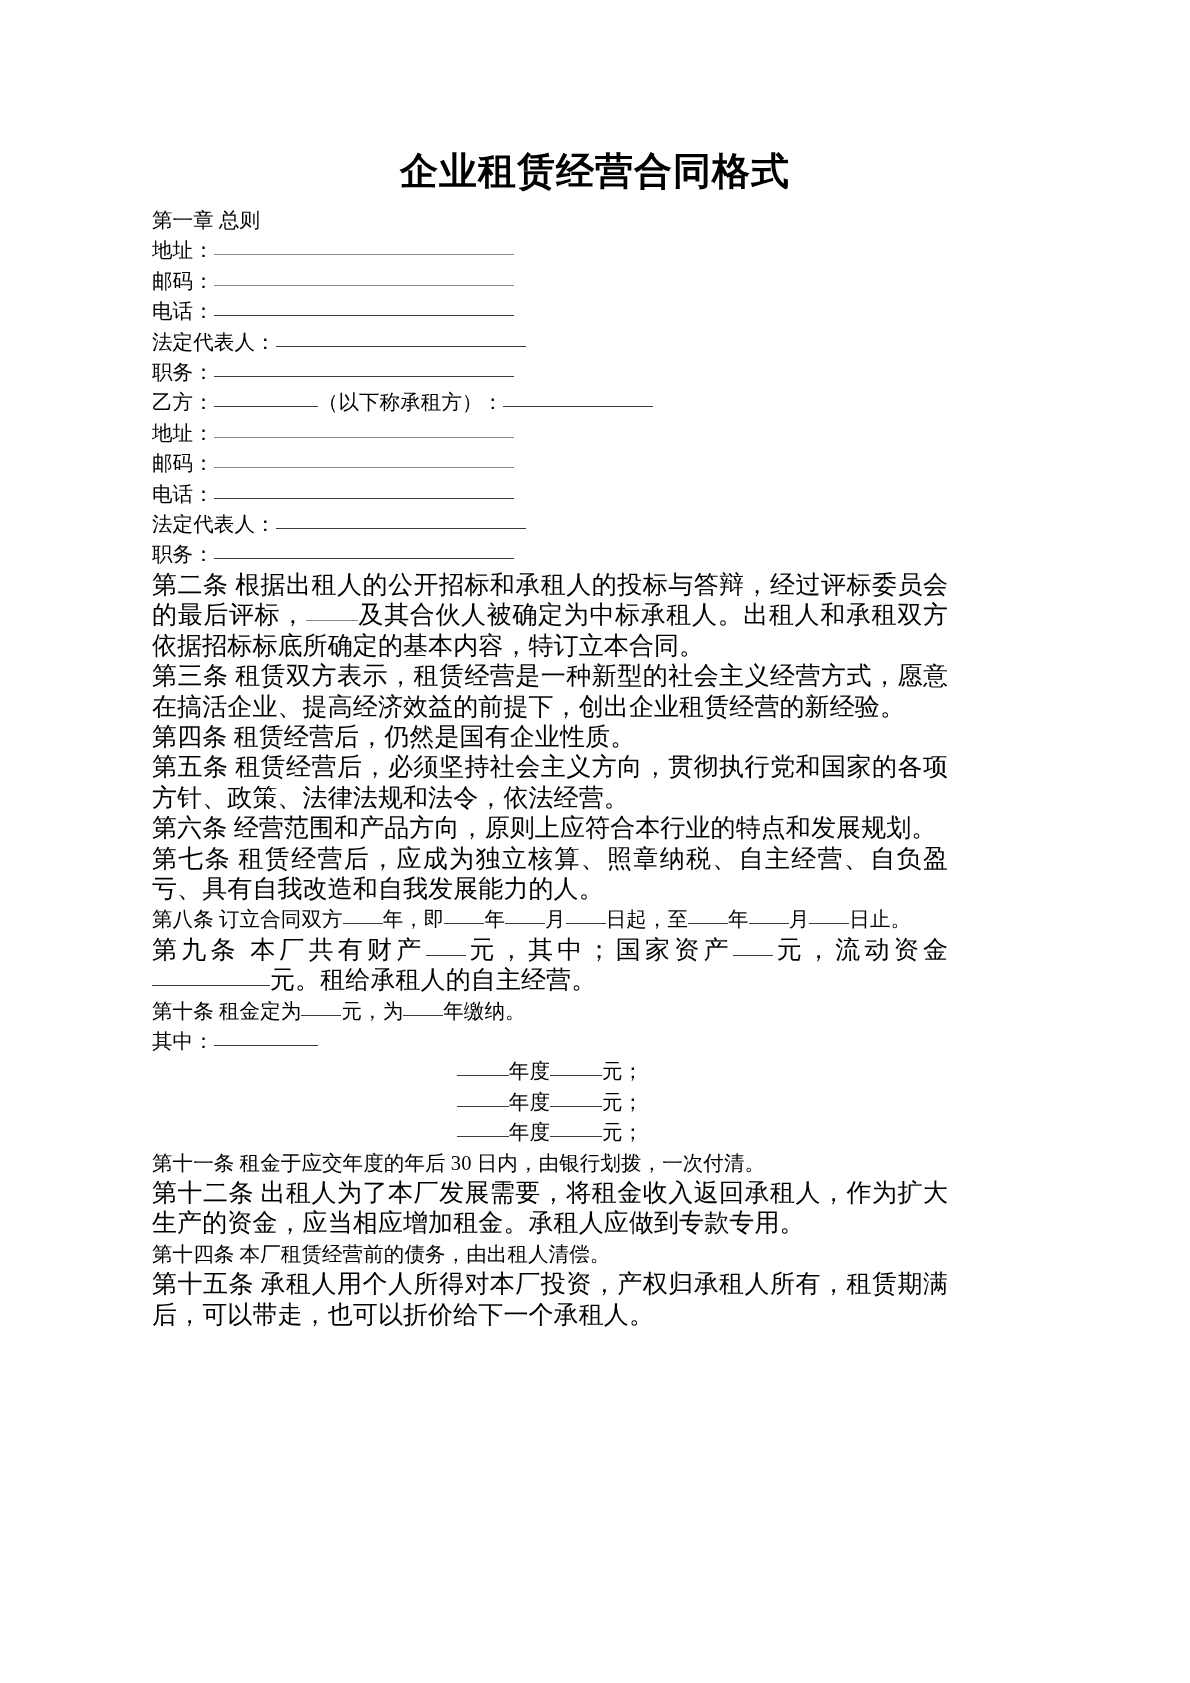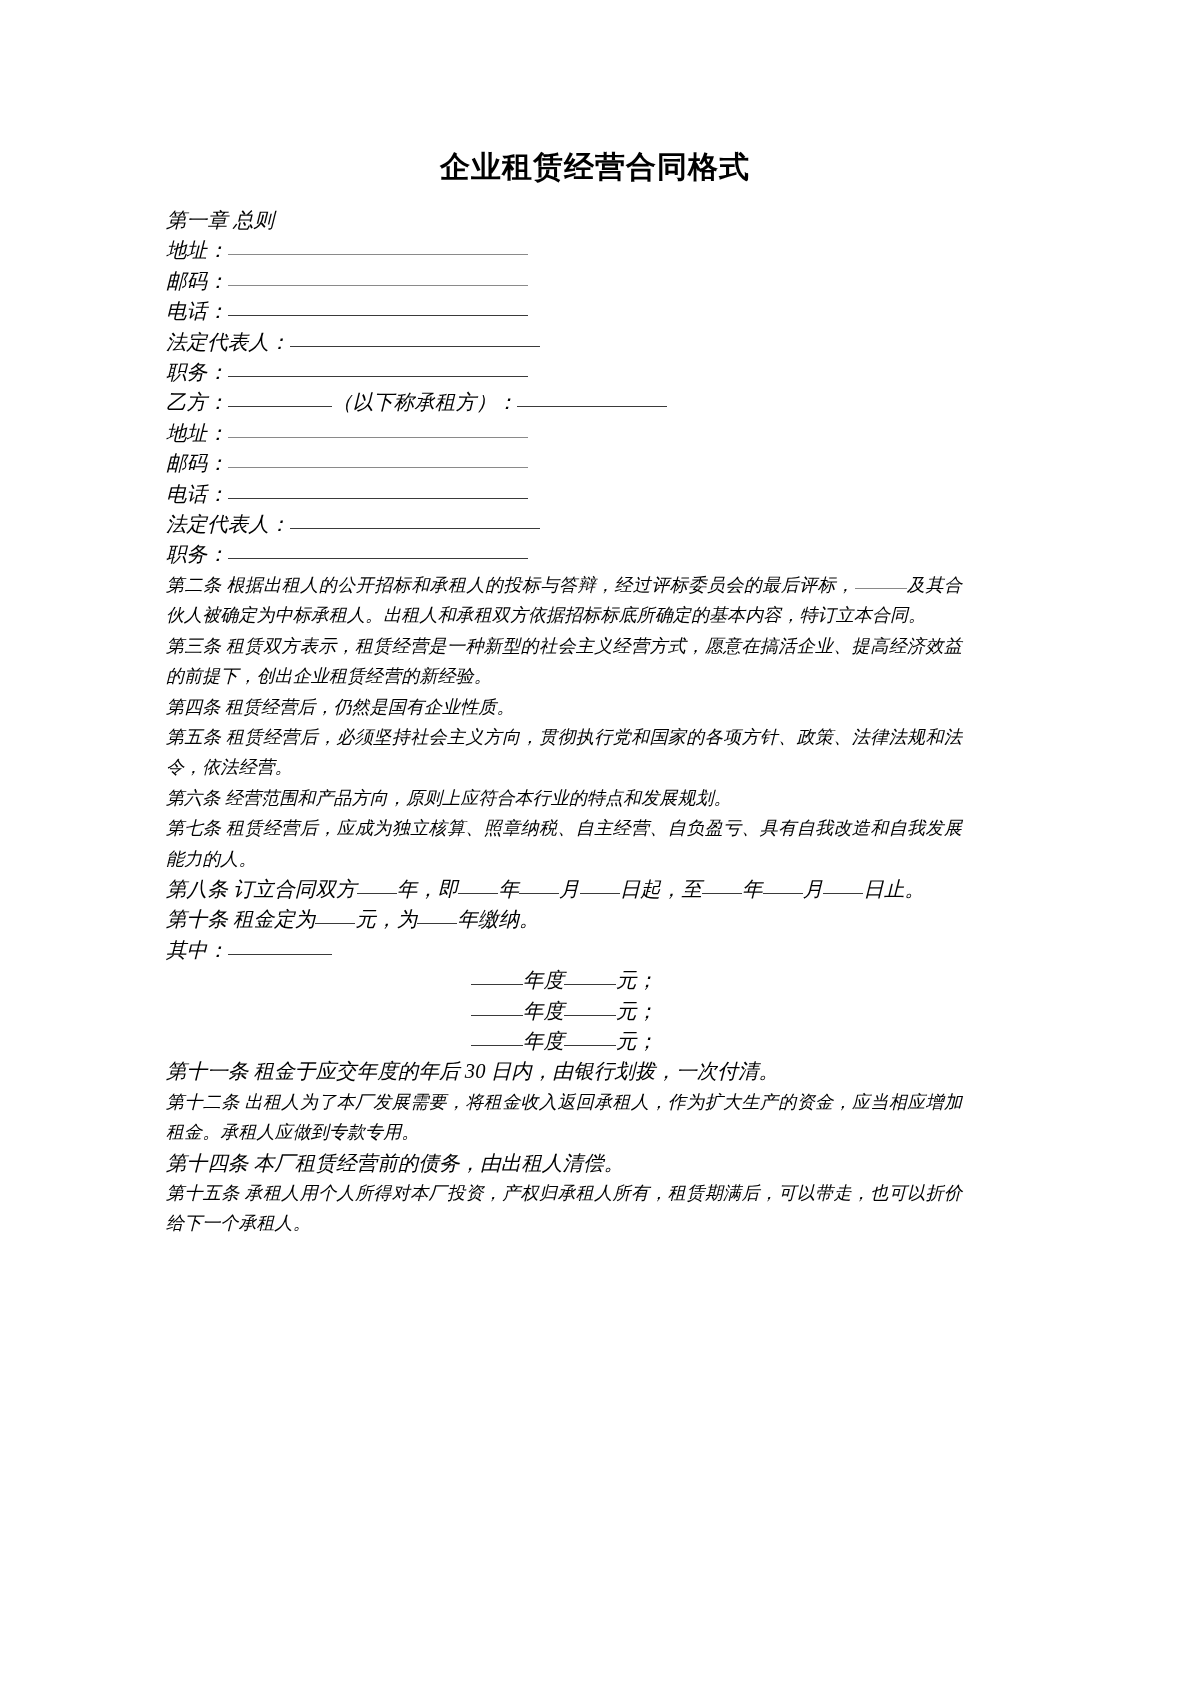--- a/index.html
+++ b/index.html
@@ -21,41 +21,40 @@
     width: 1190px;
     height: 1683px;
     background: #fff;
   }
   .doc-title {
     position: absolute;
     left: 0;
     top: 148px;
     width: 1190px;
     text-align: center;
-    font-size: 30px;
+    font-size: 38px;
     font-weight: bold;
     letter-spacing: 1px;
     line-height: 1.25;
     font-family: "Liberation Sans", "DejaVu Sans", sans-serif;
   }
   .body-block {
     position: absolute;
-    left: 166px;
+    left: 152px;
     top: 205px;
     width: 796px;
-    font-style: italic;
   }
   .line {
     font-size: 20.5px;
     line-height: 30.4px;
     white-space: nowrap;
     letter-spacing: 0.1px;
   }
   .para {
-    font-size: 18px;
+    font-size: 25px;
     line-height: 30.4px;
     text-align: justify;
     text-justify: inter-character;
     letter-spacing: 0.1px;
   }
   
   .fill {
     display: inline-block;
     border-bottom: 1px solid #3a3a3a;
     height: 0;
@@ -116,20 +115,21 @@
 
     <div class="para">第五条  租赁经营后，必须坚持社会主义方向，贯彻执行党和国家的各项方针、政策、法律法规和法令，依法经营。</div>
 
     <div class="para">第六条  经营范围和产品方向，原则上应符合本行业的特点和发展规划。</div>
 
     <div class="para">第七条  租赁经营后，应成为独立核算、照章纳税、自主经营、自负盈亏、具有自我改造和自我发展能力的人。</div>
 
 
     <div class="line"><span>第八条  订立合同双方</span><span class="fill w-xs"></span><span>年，即</span><span class="fill w-xs"></span><span>年</span><span class="fill w-xs"></span><span>月</span><span class="fill w-xs"></span><span>日起，至</span><span class="fill w-xs"></span><span>年</span><span class="fill w-xs"></span><span>月</span><span class="fill w-xs"></span><span>日止。</span></div>
 
+    <div class="para"><span>第九条  本厂共有财产</span><span class="fill w-xs"></span><span>元，其中；国家资产</span><span class="fill w-xs"></span><span>元，流动资金</span><span class="fill w-mdl"></span><span>元。租给承租人的自主经营。</span></div>
 
     <div class="line"><span>第十条  租金定为</span><span class="fill w-xs"></span><span>元，为</span><span class="fill w-xs"></span><span>年缴纳。</span></div>
 
     <div class="line"><span>其中：</span><span class="fill w-md"></span></div>
 
     <div class="line indent-list"><span class="fill w-sm"></span><span>年度</span><span class="fill w-sm"></span><span>元；</span></div>
 
     <div class="line indent-list"><span class="fill w-sm"></span><span>年度</span><span class="fill w-sm"></span><span>元；</span></div>
 
     <div class="line indent-list"><span class="fill w-sm"></span><span>年度</span><span class="fill w-sm"></span><span>元；</span></div>

